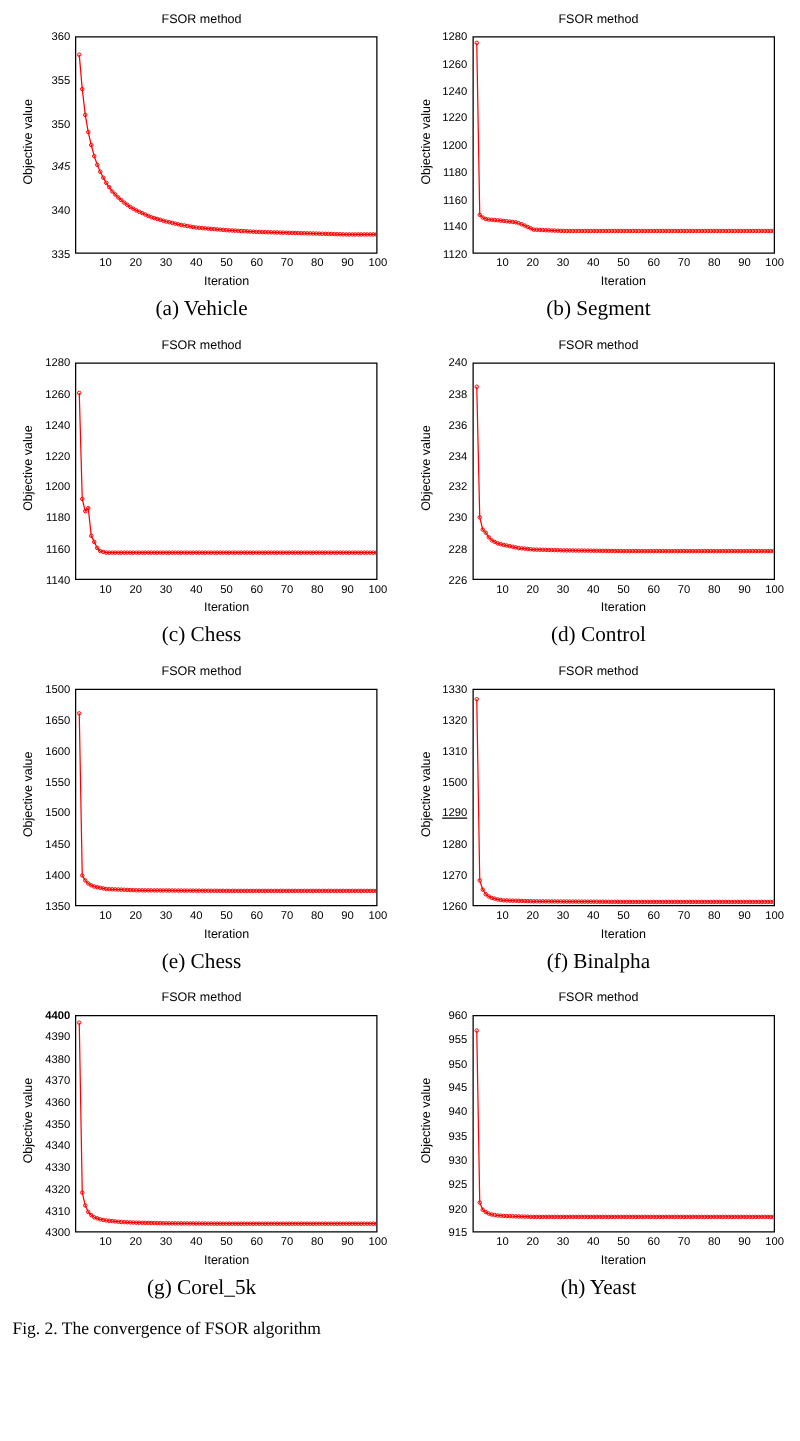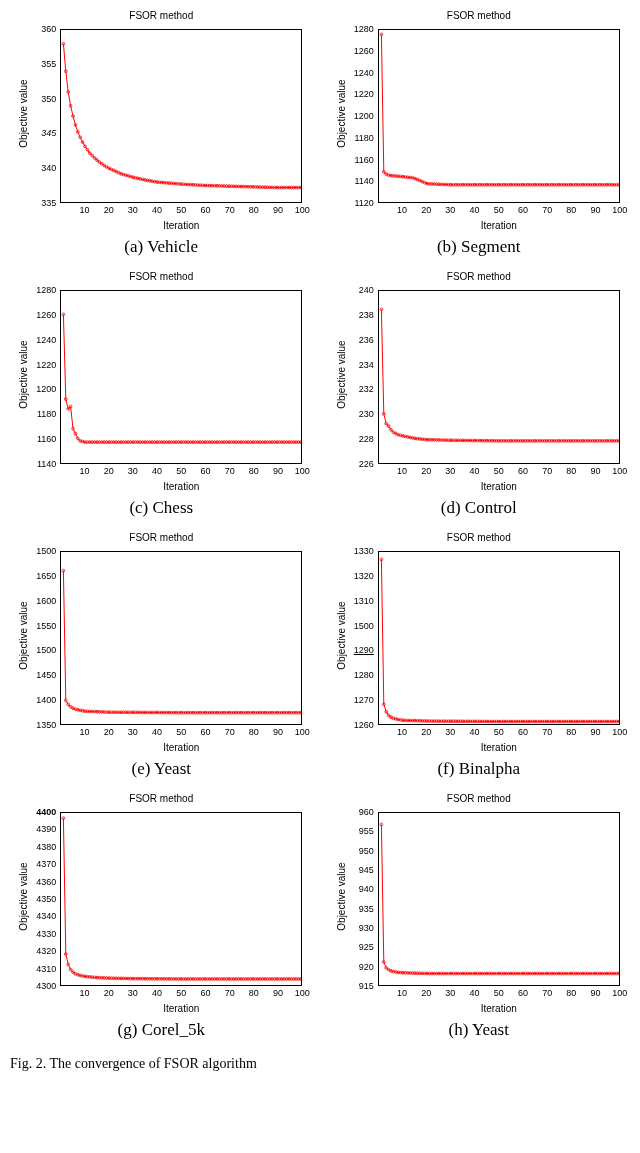--- a/index.html
+++ b/index.html
@@ -772,21 +772,21 @@
           <div class="tick-x" style="left: 30%;">30</div>
           <div class="tick-x" style="left: 40%;">40</div>
           <div class="tick-x" style="left: 50%;">50</div>
           <div class="tick-x" style="left: 60%;">60</div>
           <div class="tick-x" style="left: 70%;">70</div>
           <div class="tick-x" style="left: 80%;">80</div>
           <div class="tick-x" style="left: 90%;">90</div>
           <div class="tick-x" style="left: 100%;">100</div>
         </div>
       </div>
-      <div class="caption">(e) Yeast</div>
+      <div class="caption">(e) Chess</div>
     </div>
     <div class="cell">
       <div class="chart-title">FSOR method</div>
       <div class="chart-box">
         <div class="ylabel-wrap">
           <span>Objective value</span>
         </div>
         <div class="xlabel">Iteration</div>
         <div class="plot-area">
           <svg class="curve" viewBox="0 0 242 174" preserveAspectRatio="none">

